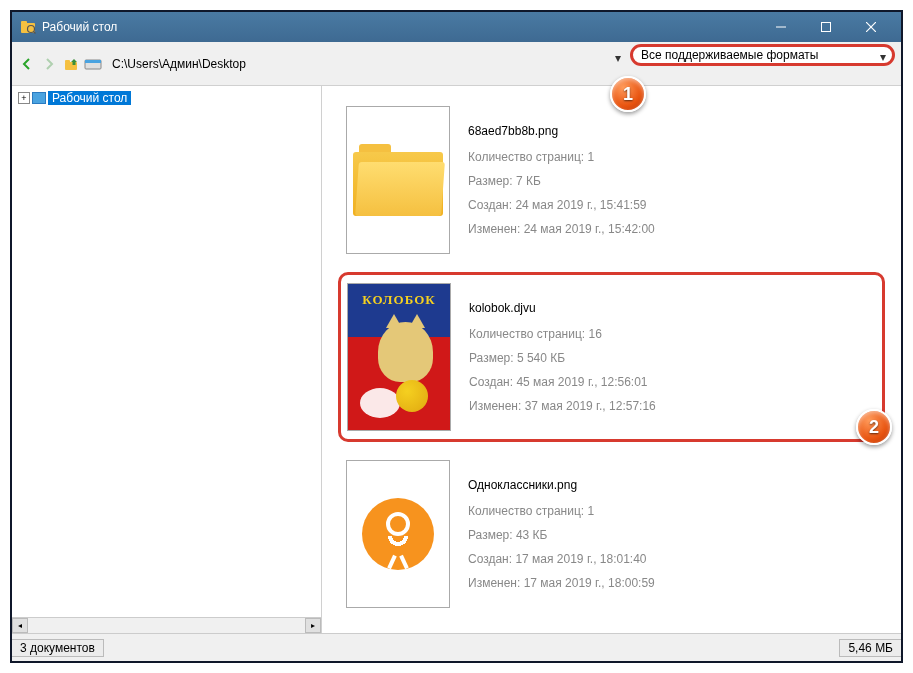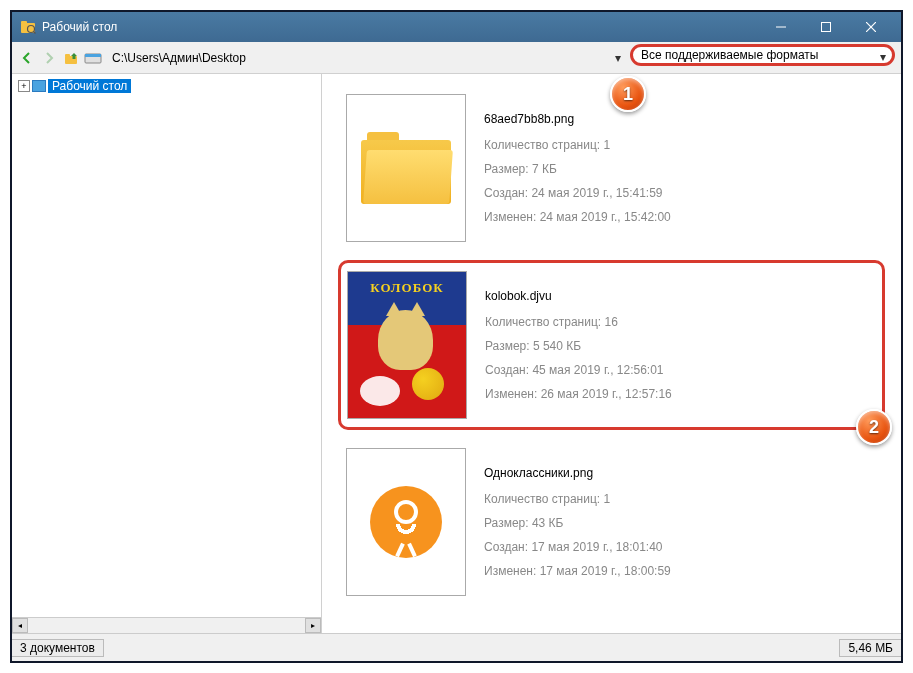--- a/index.html
+++ b/index.html
@@ -3,40 +3,40 @@
 <meta charset="utf-8">
 <style>
 *{box-sizing:border-box;margin:0;padding:0;font-family:'Segoe UI',Tahoma,sans-serif;font-size:12px}
 body{background:#fff;padding:10px}
 .window{width:893px;height:653px;border:2px solid #0f172a;background:#fff;display:flex;flex-direction:column;position:relative}
 .titlebar{height:30px;background:linear-gradient(#4a7aa3,#3e6a92);display:flex;align-items:center;padding:0 8px;color:#fff}
 .titlebar-icon{width:16px;height:16px;margin-right:6px;display:inline-flex;align-items:center;justify-content:center}
 .titlebar-text{flex:1;font-size:12px}
 .winbtns{display:flex;gap:0}
 .winbtn{width:45px;height:28px;display:flex;align-items:center;justify-content:center;color:#fff;cursor:pointer}
-.toolbar{height:32px;background:#f0f0f0;border-bottom:1px solid #d0d0d0;display:flex;align-items:center;padding:0 6px;gap:4px;position:relative}
+.toolbar{height:44px;background:#f0f0f0;border-bottom:1px solid #d0d0d0;display:flex;align-items:center;padding:0 6px;gap:4px;position:relative}
 .navbtn{width:18px;height:18px;display:flex;align-items:center;justify-content:center;cursor:pointer}
 .folder-nav-icon{width:20px;height:16px;display:inline-flex;align-items:center}
 .path{margin-left:4px;font-size:12px;color:#000}
 .filter-dd{position:absolute;right:6px;top:2px;width:265px;height:22px;border:3px solid #d73a2f;border-radius:12px;background:#fff;display:flex;align-items:center;padding:0 8px;font-size:12px;color:#000;cursor:pointer}
 .filter-dd .arrow-l{position:absolute;left:-18px;top:4px;color:#333}
 .filter-dd .arrow-r{position:absolute;right:6px;top:3px;color:#333}
 .body{flex:1;display:flex;overflow:hidden}
 .tree{width:310px;border-right:1px solid #d0d0d0;padding:4px;background:#fff;position:relative}
 .tree-row{display:flex;align-items:center;gap:2px;padding:1px 2px}
 .tree-expand{width:12px;height:12px;border:1px solid #888;display:flex;align-items:center;justify-content:center;font-size:9px;line-height:1;cursor:pointer;background:#fff}
 .tree-icon{width:14px;height:12px;background:#4aa3e0;border:1px solid #2a7ac0}
 .tree-label{background:#0078d7;color:#fff;padding:0 4px;font-size:12px}
 .tree-scroll{position:absolute;bottom:0;left:0;right:0;height:16px;background:#f0f0f0;border-top:1px solid #ccc;display:flex}
 .tree-scroll .sbtn{width:16px;height:15px;background:#e0e0e0;border:1px solid #bbb;display:flex;align-items:center;justify-content:center;font-size:8px;cursor:pointer}
 .tree-scroll .track{flex:1}
 .content{flex:1;padding:10px 16px;overflow:auto;position:relative}
 .item{display:flex;gap:18px;padding:10px 8px;margin-bottom:8px;position:relative}
 .item.sel{border:3px solid #d73a2f;border-radius:10px;padding:8px 6px}
-.thumb{width:120px;height:148px;border:1px solid #aaa;background:#fff;display:flex;align-items:center;justify-content:center;flex-shrink:0}
+.thumb{width:104px;height:148px;border:1px solid #aaa;background:#fff;display:flex;align-items:center;justify-content:center;flex-shrink:0}
 .thumb.kolobok{background:linear-gradient(to bottom,#1e3a8f 0%,#1e3a8f 36%,#d01818 36%,#d01818 100%);position:relative;overflow:hidden}
 .kolobok-title{position:absolute;top:8px;left:0;right:0;text-align:center;color:#f5d020;font-size:13px;font-weight:bold;letter-spacing:1px;font-family:serif}
 .kolobok-fox{position:absolute;top:38px;left:30px;width:55px;height:60px;background:#e4c878;border-radius:50% 50% 40% 40%}
 .kolobok-fox::before{content:'';position:absolute;top:-8px;left:8px;width:0;height:0;border-left:8px solid transparent;border-right:8px solid transparent;border-bottom:14px solid #e4c878}
 .kolobok-fox::after{content:'';position:absolute;top:-8px;right:8px;width:0;height:0;border-left:8px solid transparent;border-right:8px solid transparent;border-bottom:14px solid #e4c878}
 .kolobok-bun{position:absolute;bottom:18px;right:22px;width:32px;height:32px;background:radial-gradient(circle at 35% 35%,#f5d020,#e0a810);border-radius:50%}
 .kolobok-arm{position:absolute;bottom:12px;left:12px;width:40px;height:30px;background:#fff;border-radius:50%;opacity:.9}
 .ok-logo{width:72px;height:72px;border-radius:50%;background:#f7931e;display:flex;align-items:center;justify-content:center;position:relative}
 .ok-logo::before{content:'';position:absolute;top:14px;width:16px;height:16px;border:4px solid #fff;border-radius:50%}
 .ok-logo::after{content:'';position:absolute;bottom:14px;width:28px;height:20px;background:radial-gradient(circle at 50% 0,transparent 6px,#fff 6px,#fff 10px,transparent 10px);border-radius:0 0 50% 50%}
@@ -164,21 +164,21 @@
           <div class="kolobok-title">КОЛОБОК</div>
           <div class="kolobok-fox"></div>
           <div class="kolobok-arm"></div>
           <div class="kolobok-bun"></div>
         </div>
         <div class="meta">
           <div class="fname">kolobok.djvu</div>
           <div class="line">Количество страниц: 16</div>
           <div class="line">Размер: 5 540 КБ</div>
           <div class="line">Создан: 45 мая 2019 г., 12:56:01</div>
-          <div class="line">Изменен: 26 мая 2019 г., 12:57:16</div>
+          <div class="line">Изменен: 37 мая 2019 г., 12:57:16</div>
         </div>
       </div>
 
       <div class="item">
         <div class="thumb">
           <div class="ok-logo">
               <div class="ok-legs"></div>
             </div>
         </div>
         <div class="meta">

